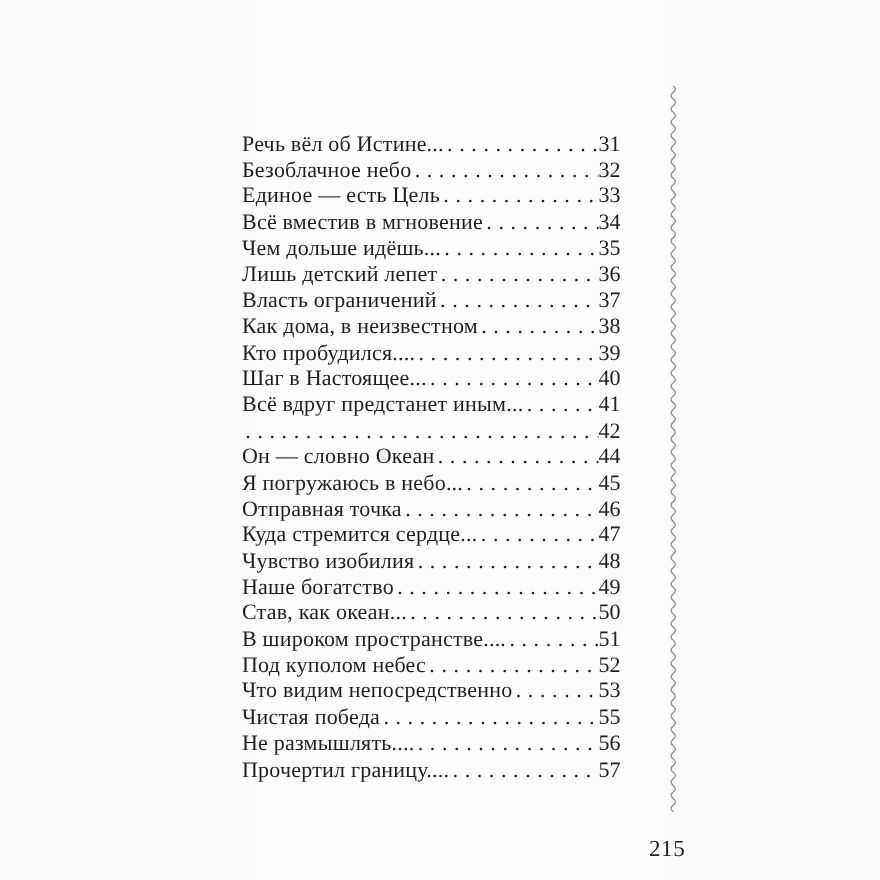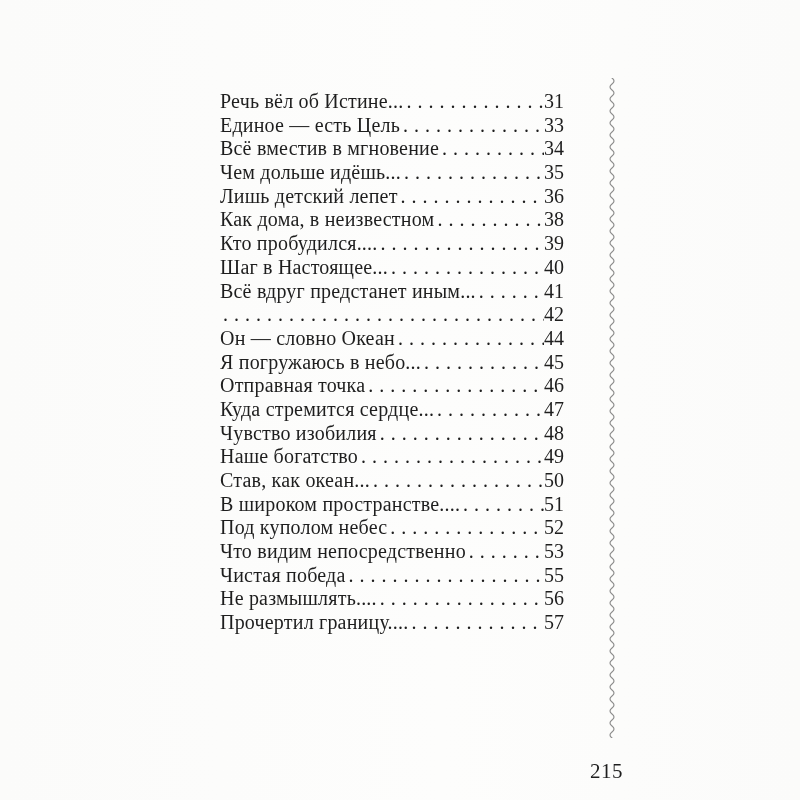--- a/index.html
+++ b/index.html
@@ -11,21 +11,21 @@
     height: 800px;
     position: relative;
     background: linear-gradient(90deg, #fbfbfa 0%, #fdfdfc 55%, #fbfbfa 100%);
     font-family: "Liberation Serif", "DejaVu Serif", serif;
     color: #1e1e1e;
     overflow: hidden;
   }
   .toc {
     position: absolute;
     left: 220px;
-    top: 90px;
+    top: 120px;
     width: 344px;
   }
   .toc-row {
     display: flex;
     align-items: baseline;
     height: 23.7px;
     line-height: 23.7px;
     font-size: 20px;
     white-space: nowrap;
   }
@@ -71,38 +71,48 @@
 </head>
 <body>
 
 <div class="toc">
   <div class="toc-row">
     <span class="toc-title">Речь вёл об Истине...</span>
     <span class="toc-leader"></span>
     <span class="toc-page">31</span>
   </div>
   <div class="toc-row">
+    <span class="toc-title">Безоблачное небо</span>
+    <span class="toc-leader"></span>
+    <span class="toc-page">32</span>
+  </div>
+  <div class="toc-row">
     <span class="toc-title">Единое — есть Цель</span>
     <span class="toc-leader"></span>
     <span class="toc-page">33</span>
   </div>
   <div class="toc-row">
     <span class="toc-title">Всё вместив в мгновение</span>
     <span class="toc-leader"></span>
     <span class="toc-page">34</span>
   </div>
   <div class="toc-row">
     <span class="toc-title">Чем дольше идёшь...</span>
     <span class="toc-leader"></span>
     <span class="toc-page">35</span>
   </div>
   <div class="toc-row">
     <span class="toc-title">Лишь детский лепет</span>
     <span class="toc-leader"></span>
     <span class="toc-page">36</span>
+  </div>
+  <div class="toc-row">
+    <span class="toc-title">Власть ограничений</span>
+    <span class="toc-leader"></span>
+    <span class="toc-page">37</span>
   </div>
   <div class="toc-row">
     <span class="toc-title">Как дома, в неизвестном</span>
     <span class="toc-leader"></span>
     <span class="toc-page">38</span>
   </div>
   <div class="toc-row">
     <span class="toc-title">Кто пробудился....</span>
     <span class="toc-leader"></span>
     <span class="toc-page">39</span>

